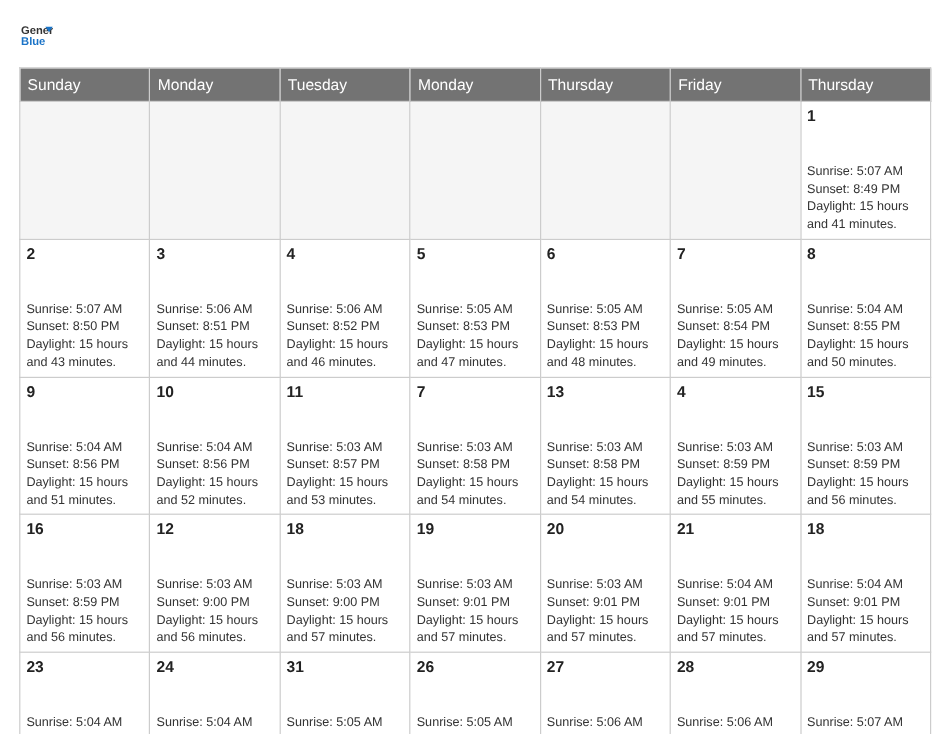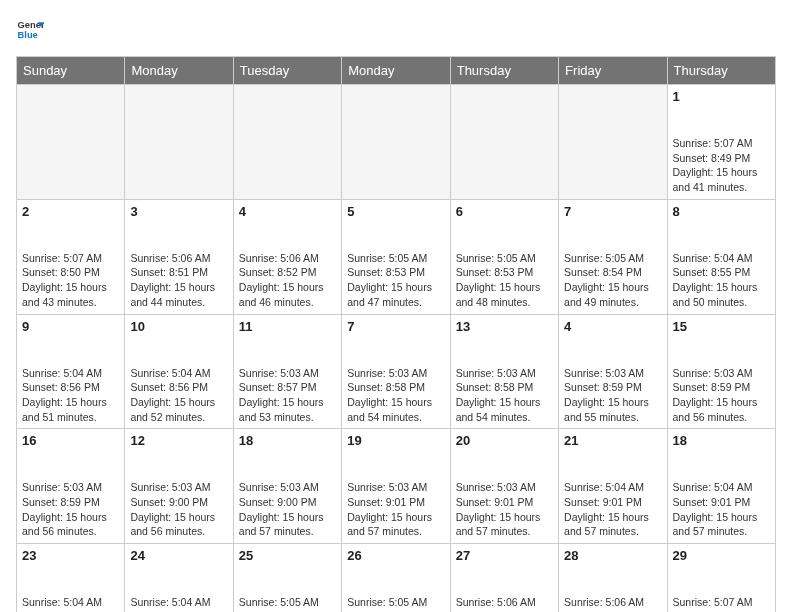--- a/index.html
+++ b/index.html
@@ -287,21 +287,21 @@
 and 57 minutes.</div>
         </td>
         <td>
           <span class="day-number">24</span>
           <div class="day-info" style="white-space: pre-line;">Sunrise: 5:04 AM
 Sunset: 9:02 PM
 Daylight: 15 hours
 and 57 minutes.</div>
         </td>
         <td>
-          <span class="day-number">25</span>
+          <span class="day-number">31</span>
           <div class="day-info" style="white-space: pre-line;">Sunrise: 5:05 AM
 Sunset: 9:02 PM
 Daylight: 15 hours
 and 56 minutes.</div>
         </td>
         <td>
           <span class="day-number">26</span>
           <div class="day-info" style="white-space: pre-line;">Sunrise: 5:05 AM
 Sunset: 9:02 PM
 Daylight: 15 hours

